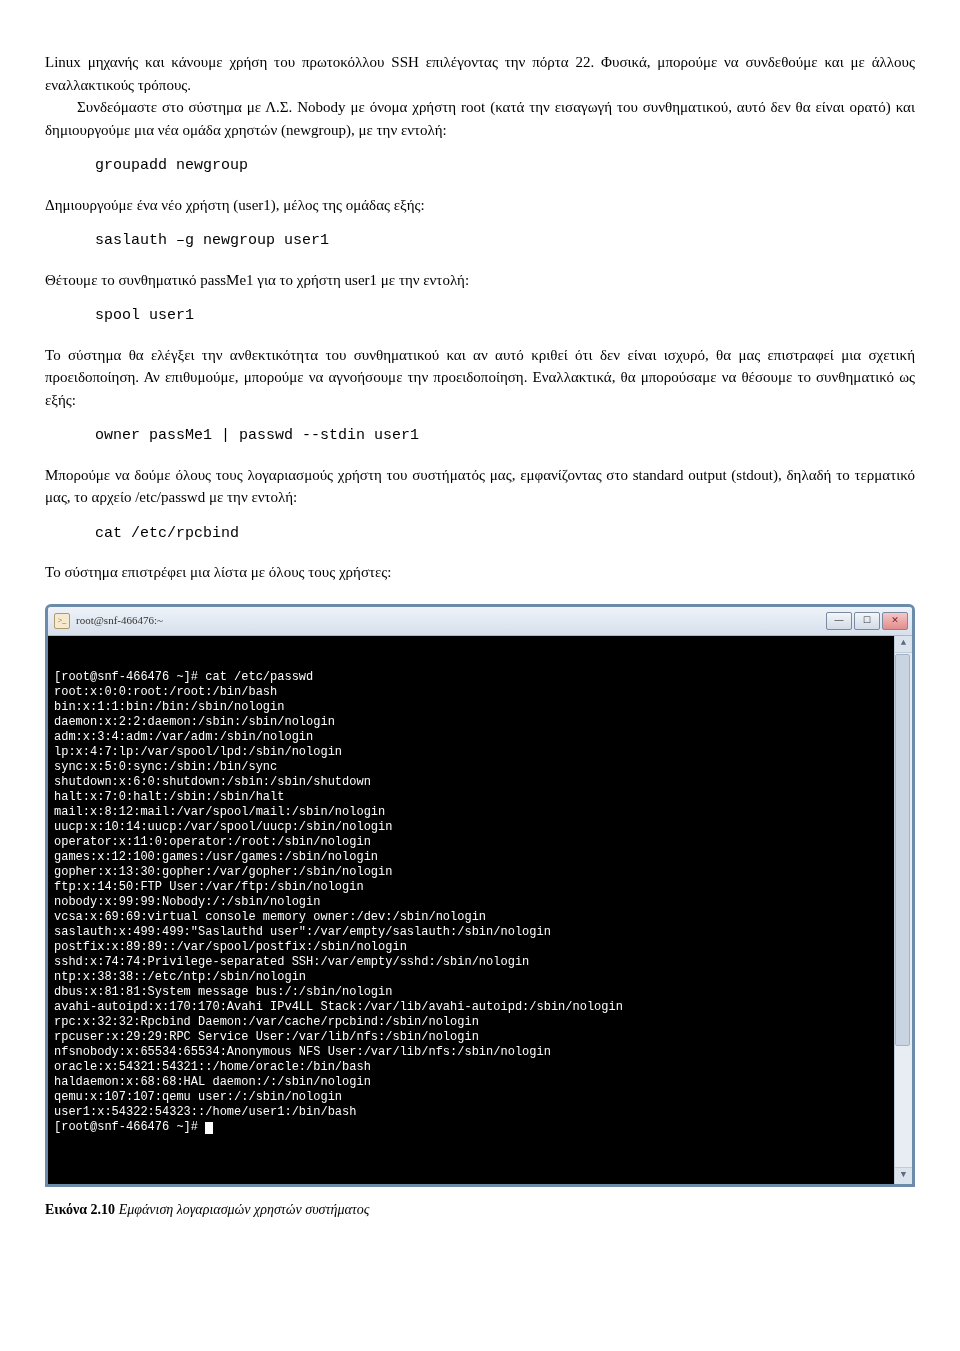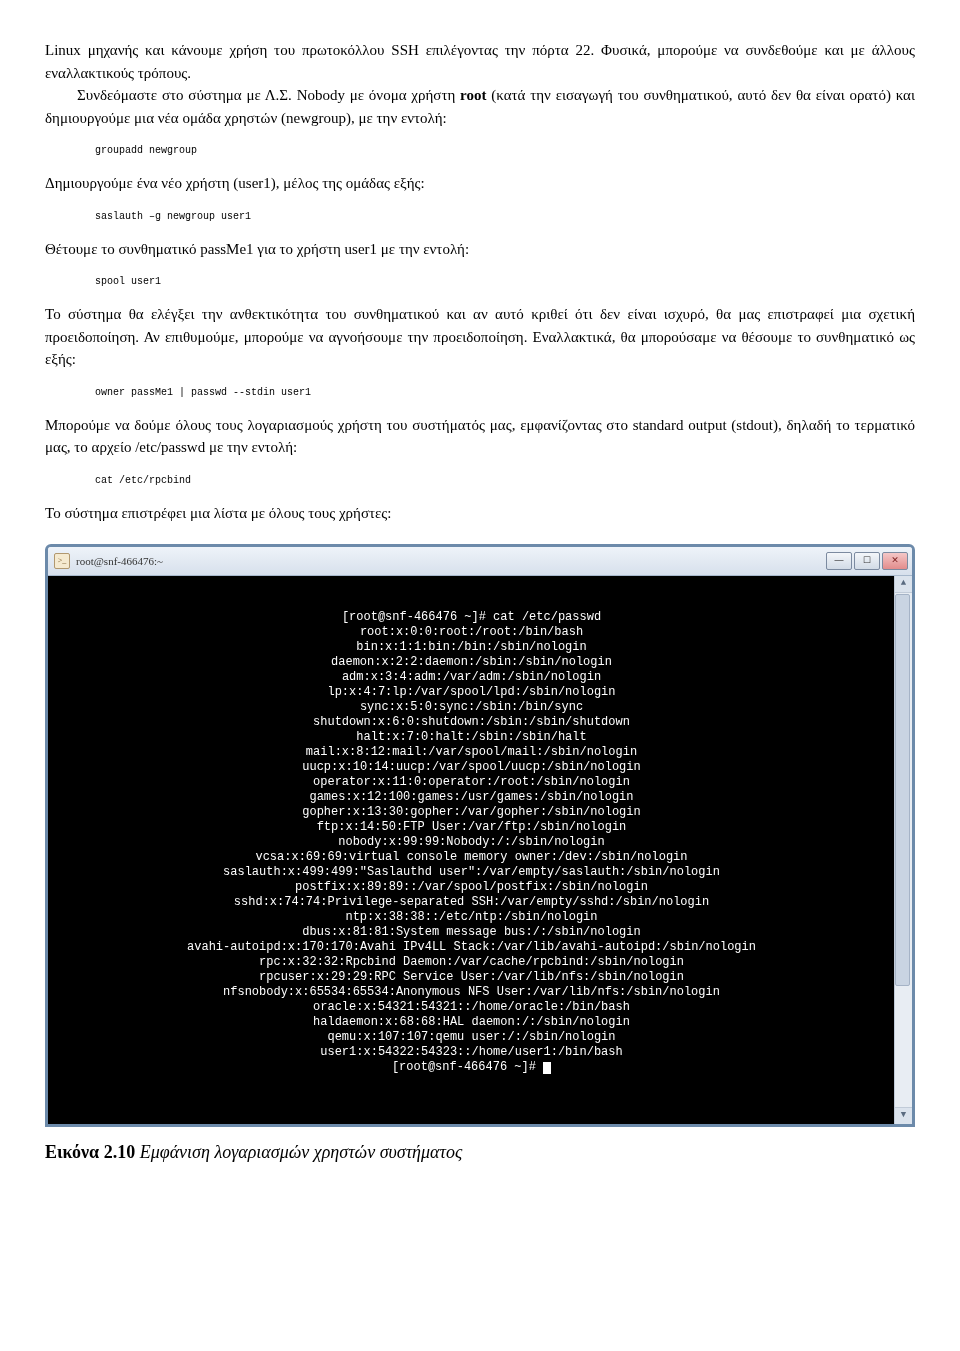--- a/index.html
+++ b/index.html
@@ -7,29 +7,29 @@
     font-size: 15px;
     line-height: 1.5;
     color: #000;
     background: #fff;
     margin: 0;
     padding: 35px 45px;
     width: 960px;
     box-sizing: border-box;
   }
   p {
-    margin: 4px 0 14px 0;
+    margin: 16px 0 14px 0;
     text-align: justify;
   }
   .code-line {
     font-family: 'Courier New', Courier, monospace;
     margin: 14px 0 14px 50px;
-    font-size: 10px;
-  }
-  .bold-inline { font-weight: bold; }
+    font-size: 15px;
+  }
+  .bold-inline { font-weight: normal; }
   .terminal-window {
     border: 3px solid #6c8aaa;
     border-radius: 6px 6px 0 0;
     margin: 20px 0 12px 0;
     width: 100%;
     background: #e8edf3;
     box-sizing: border-box;
     overflow: hidden;
   }
   .titlebar {
@@ -126,26 +126,26 @@
     border-radius: 2px;
   }
   .prompt-cursor {
     background: #fff;
     display: inline-block;
     width: 8px;
     height: 12px;
     vertical-align: text-bottom;
   }
   .caption {
-    font-size: 18px;
+    font-size: 14px;
     margin-top: 6px;
   }
   .caption .fignum { font-weight: bold; }
   .caption .figtext { font-style: italic; }
-  .terminal-inner { margin-right: 17px; text-align: center; }
+  .terminal-inner { margin-right: 17px; }
 </style>
 </head>
 <body>
 
 <p>Linux μηχανής και κάνουμε χρήση του πρωτοκόλλου SSH επιλέγοντας την πόρτα 22. Φυσικά, μπορούμε να συνδεθούμε και με άλλους εναλλακτικούς τρόπους.</p>
 <p style="text-indent:32px; margin-top:-14px;">
   <span>Συνδεόμαστε στο σύστημα με Λ.Σ. Nobody με όνομα χρήστη </span><span class="bold-inline">root</span><span> (κατά την εισαγωγή του συνθηματικού, αυτό δεν θα είναι ορατό) και δημιουργούμε μια νέα ομάδα χρηστών (newgroup), με την εντολή:</span>
 </p>
 
 <div class="code-line">groupadd newgroup</div>

